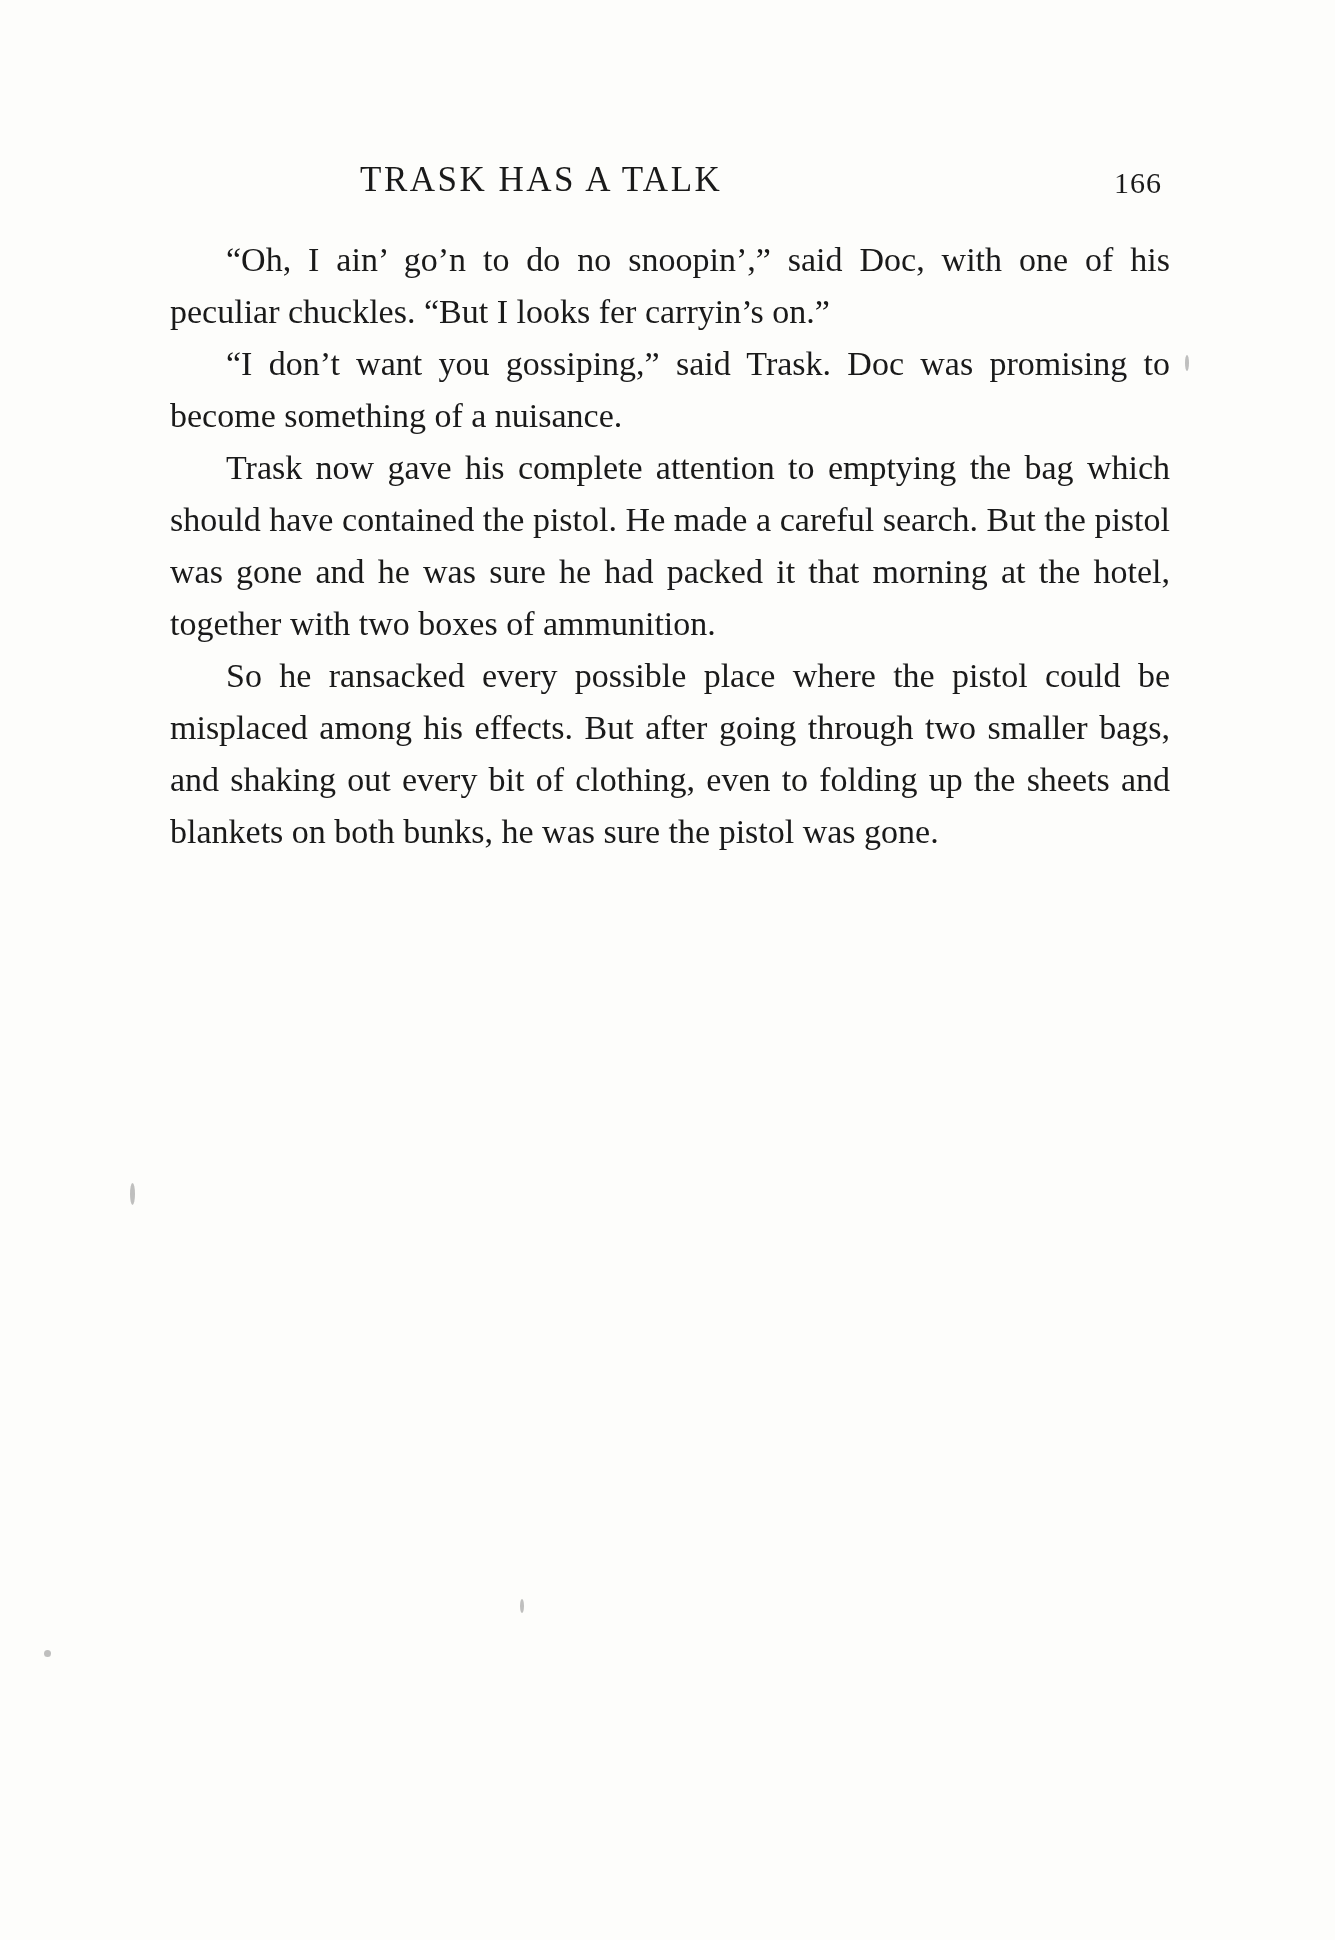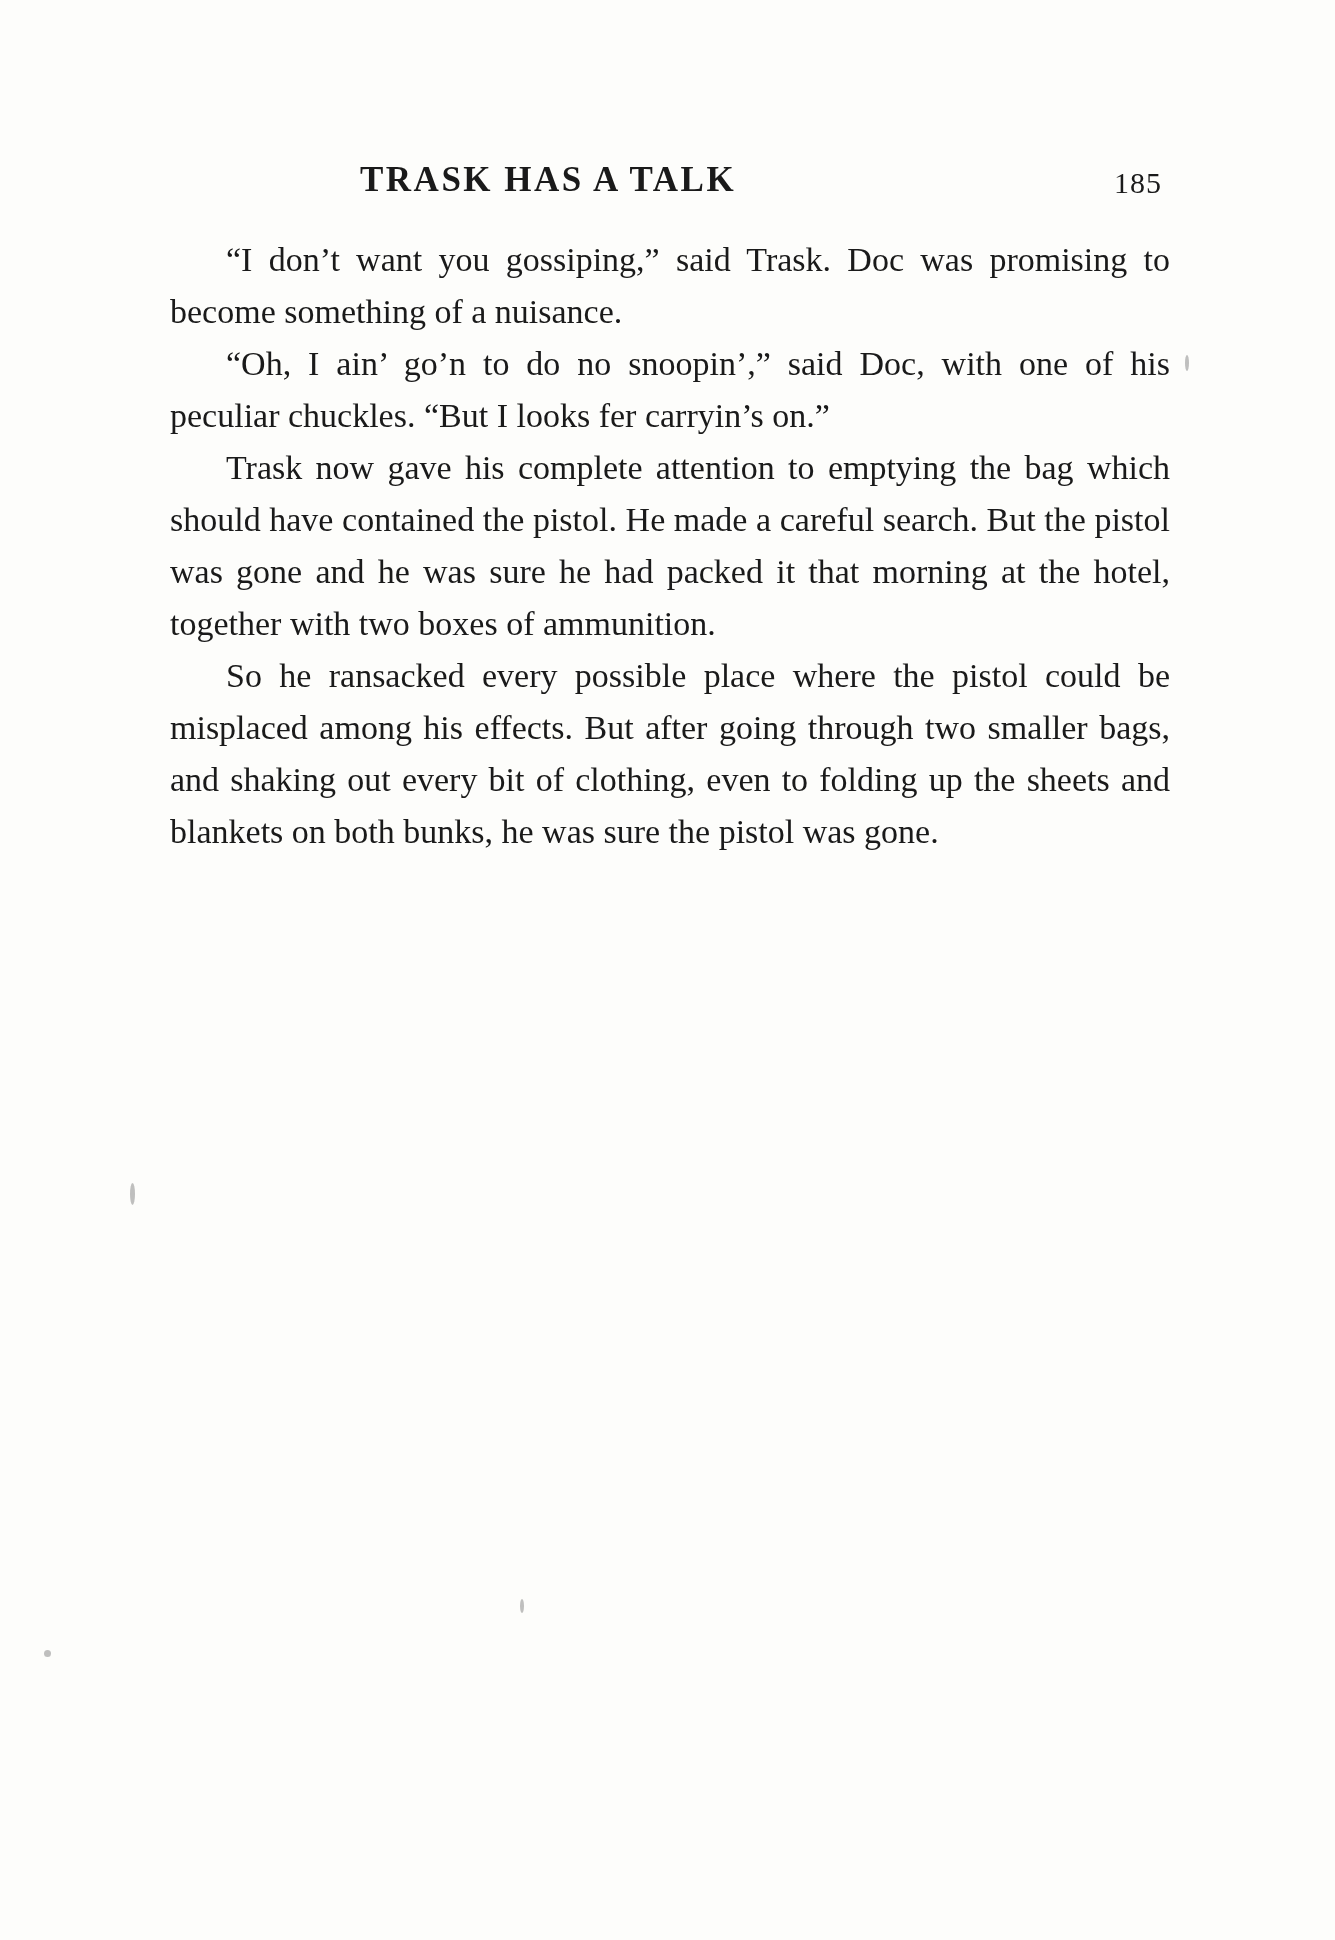--- a/index.html
+++ b/index.html
@@ -32,21 +32,21 @@
     display: flex;
     align-items: baseline;
     justify-content: flex-start;
     margin: 0 0 34px 0;
     position: relative;
     height: 40px;
   }
   .head-title {
     font-size: 35px;
     letter-spacing: 2.5px;
-    font-weight: 700;
+    font-weight: 400;
     margin-left: 190px;
     white-space: nowrap;
   }
   .head-folio {
     position: absolute;
     right: 8px;
     bottom: 0;
     font-size: 30px;
     letter-spacing: 1px;
   }
@@ -74,24 +74,24 @@
 
   <div class="speck" style="left:130px; top:1183px; width:5px; height:22px;"></div>
   <div class="speck" style="left:44px; top:1650px; width:7px; height:7px;"></div>
   <div class="speck" style="left:520px; top:1599px; width:4px; height:14px;"></div>
   <div class="speck" style="left:1185px; top:355px; width:4px; height:16px;"></div>
 
   <div class="content">
 
     <div class="running-head">
       <span class="head-title">TRASK HAS A TALK</span>
-      <span class="head-folio">185</span>
+      <span class="head-folio">166</span>
     </div>
 
     <div class="body-text">
+      <p>“Oh, I ain’ go’n to do no snoopin’,” said Doc, with one of his peculiar chuckles. “But I looks fer carryin’s on.”</p>
       <p>“I don’t want you gossiping,” said Trask.  Doc was promising to become something of a nuisance.</p>
-      <p>“Oh, I ain’ go’n to do no snoopin’,” said Doc, with one of his peculiar chuckles. “But I looks fer carryin’s on.”</p>
       <p>Trask now gave his complete attention to emptying the bag which should have contained the pistol.  He made a careful search.  But the pistol was gone and he was sure he had packed it that morning at the hotel, together with two boxes of ammunition.</p>
       <p>So he ransacked every possible place where the pistol could be misplaced among his effects.  But after going through two smaller bags, and shaking out every bit of clothing, even to folding up the sheets and blankets on both bunks, he was sure the pistol was gone.</p>
     </div>
 
   </div>
 </div>
 
 </body></html>

